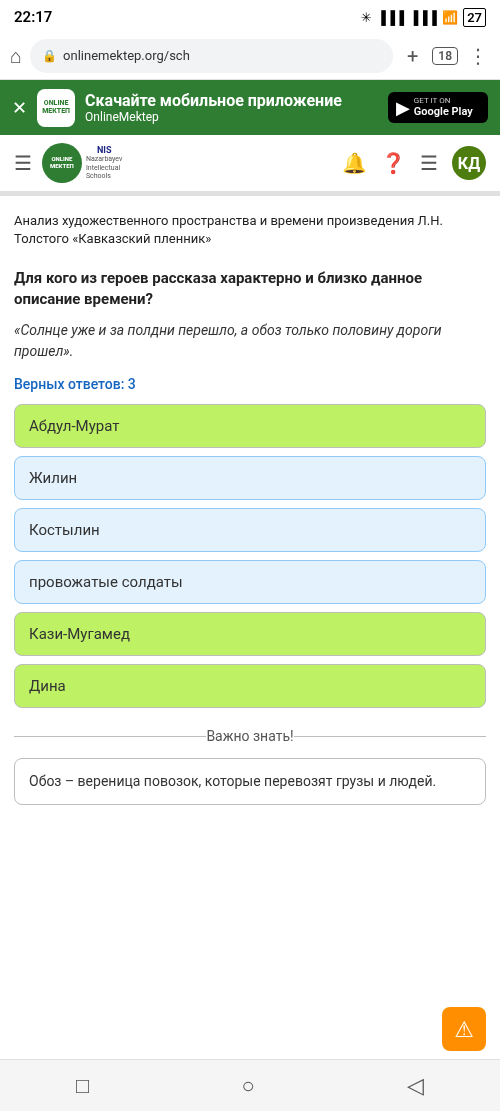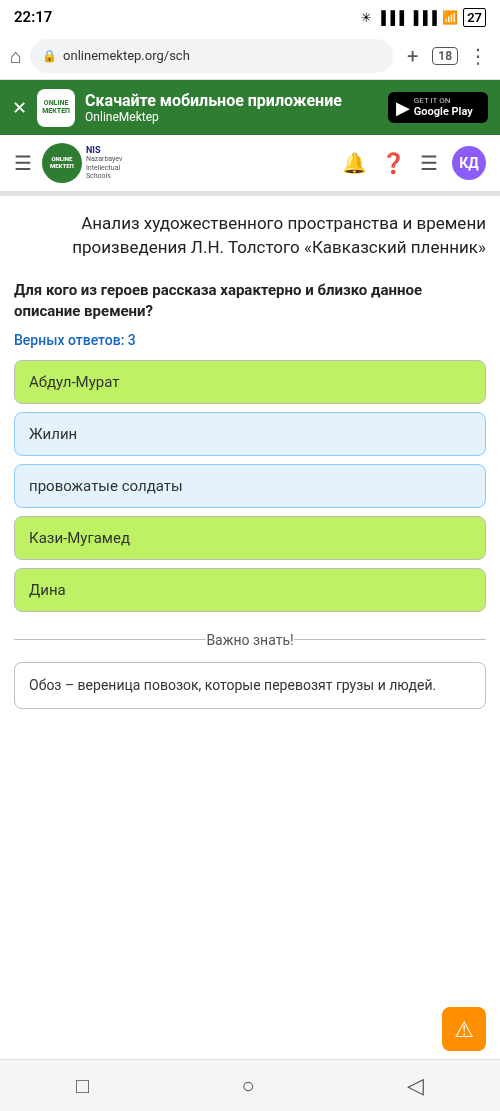--- a/index.html
+++ b/index.html
@@ -70,42 +70,41 @@
       border-bottom: 1px solid #e0e0e0; gap: 10px; background: #fff;
     }
     .hamburger-icon { font-size: 20px; color: #555; flex-shrink: 0; }
     .site-logo-group { display: flex; align-items: center; gap: 4px; flex: 1; }
     .site-logo {
       width: 40px; height: 40px; border-radius: 50%; background: #2e7d32;
       display: flex; align-items: center; justify-content: center;
     }
     .site-logo-text { font-size: 6px; font-weight: 800; color: #fff; text-align: center; line-height: 1.1; }
     .nis-logo { display: flex; flex-direction: column; }
-    .nis-title { font-size: 9px; font-weight: 700; color: #1a237e; }
+    .nis-title { font-size: 9px; font-weight: 700; color: #1a237e; text-align: center; }
     .nis-sub { font-size: 7px; color: #555; line-height: 1.2; }
     .header-icons { display: flex; align-items: center; gap: 14px; }
     .hdr-icon { font-size: 20px; color: #555; }
     .avatar {
-      width: 34px; height: 34px; border-radius: 50%; background: #8b5cf6;
+      width: 34px; height: 34px; border-radius: 50%; background: #4d7c0f;
       display: flex; align-items: center; justify-content: center;
-      font-size: 14px; font-weight: 700; color: #fff;
+      font-size: 16px; font-weight: 700; color: #fff;
     }
 
     
     .thin-bar {
       height: 4px; background: #e0e0e0;
     }
 
     
     .main-content { padding: 16px 14px; }
 
     .page-title {
-      font-size: 17px; font-weight: 400; color: #222; line-height: 1.4;
+      font-size: 13px; font-weight: 400; color: #222; line-height: 1.4;
       margin-bottom: 20px;
-      text-align: right;
     }
 
     .question-text {
       font-size: 15px; font-weight: 700; color: #222; line-height: 1.4;
       margin-bottom: 10px;
     }
 
     .quote-text {
       font-size: 14px; font-style: italic; color: #333; line-height: 1.5;
       margin-bottom: 14px;
@@ -223,25 +222,27 @@
     <div class="avatar">КД</div>
   </div>
 </div>
 
 <div class="thin-bar"></div>
 
 <div class="main-content">
   <div class="page-title">Анализ художественного пространства и времени произведения Л.Н. Толстого «Кавказский пленник»</div>
 
   <div class="question-text">Для кого из героев рассказа характерно и близко данное описание времени?</div>
+  <div class="quote-text">«Солнце уже и за полдни перешло, а обоз только половину дороги прошел».</div>
   <div class="correct-count">Верных ответов: 3</div>
 
   <div id="answers-container">
       <div class="answer-option">Абдул-Мурат</div>
       <div class="answer-option selected">Жилин</div>
+      <div class="answer-option selected">Костылин</div>
       <div class="answer-option selected">провожатые солдаты</div>
       <div class="answer-option">Кази-Мугамед</div>
       <div class="answer-option">Дина</div>
     </div>
 
   <div class="divider-row">
     <div class="divider-line"></div>
     <span class="divider-label">Важно знать!</span>
     <div class="divider-line"></div>
   </div>

